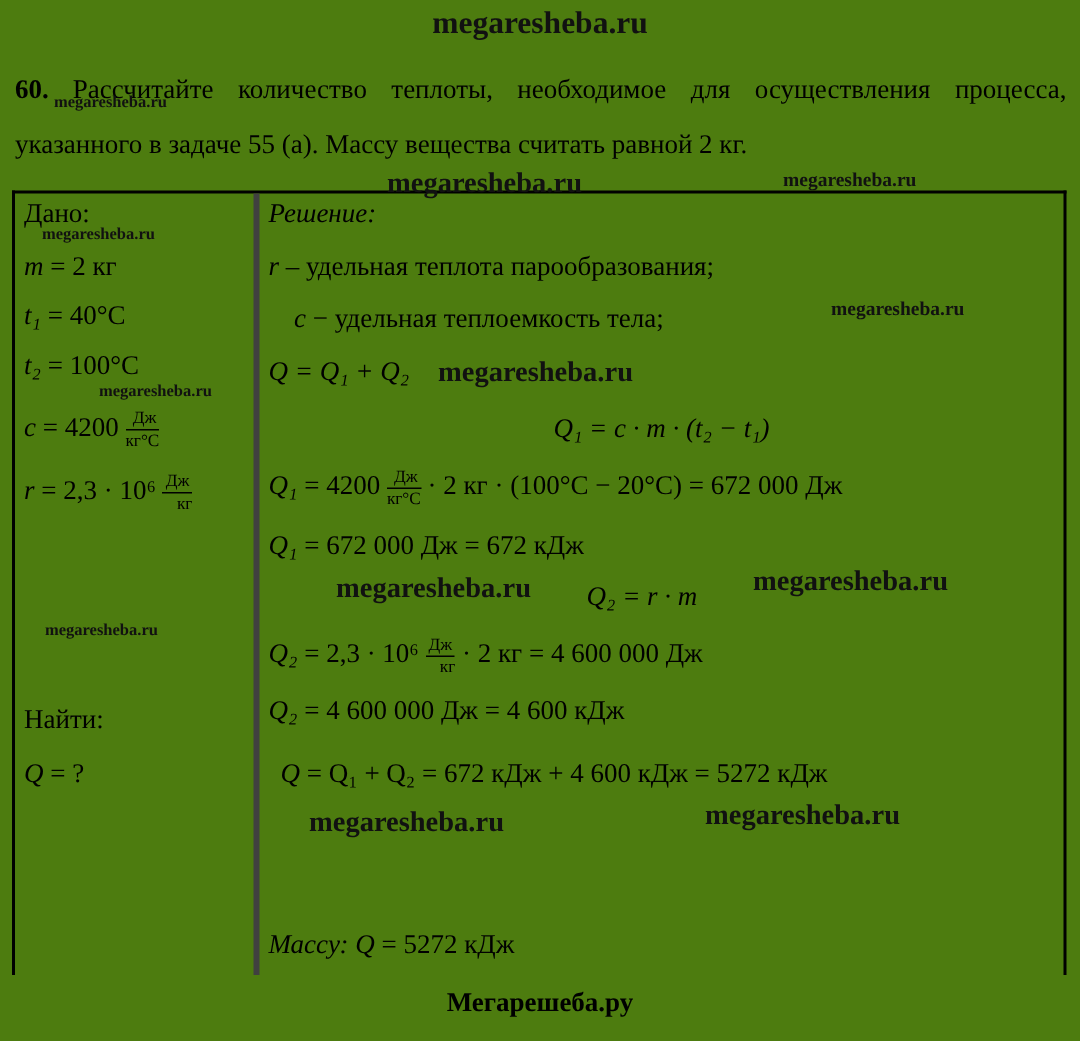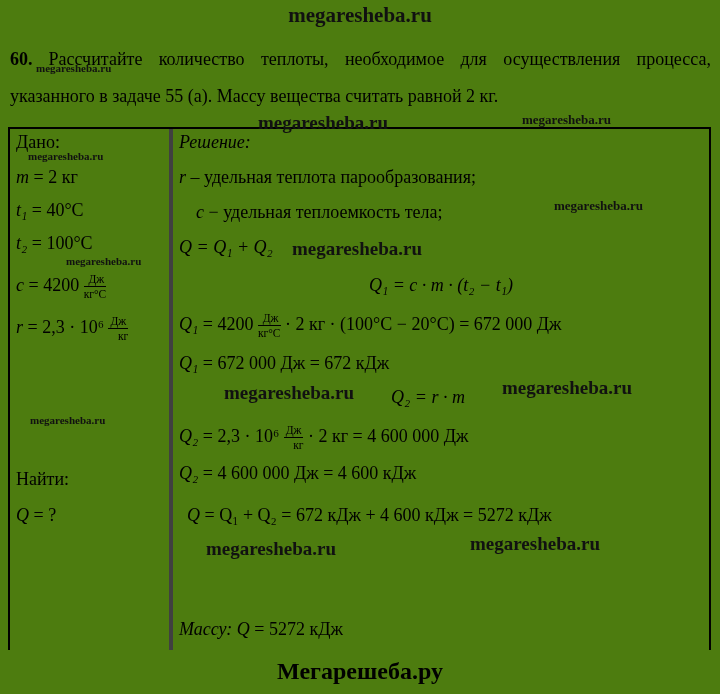--- a/index.html
+++ b/index.html
@@ -51,21 +51,21 @@
     font-style: normal;
   }
   .frac .fnum { display: block; border-bottom: 1px solid #000; padding: 0 2px; }
   .frac .fden { display: block; }
   
   .footer {
     position: absolute;
     left: 0; right: 0; top: 658px;
     text-align: center;
     font-weight: 700;
-    font-size: 24px;
+    font-size: 18px;
   }
 </style>
 </head>
 <body>
 
 <div class="page">
 
   <div class="wm wm-top">megaresheba.ru</div>
 
   <div class="problem"><span class="pnum">60.</span><span>Рассчитайте количество теплоты, необходимое для осуществления процесса, указанного в задаче 55 (а). Массу вещества считать равной 2 кг.</span></div>

